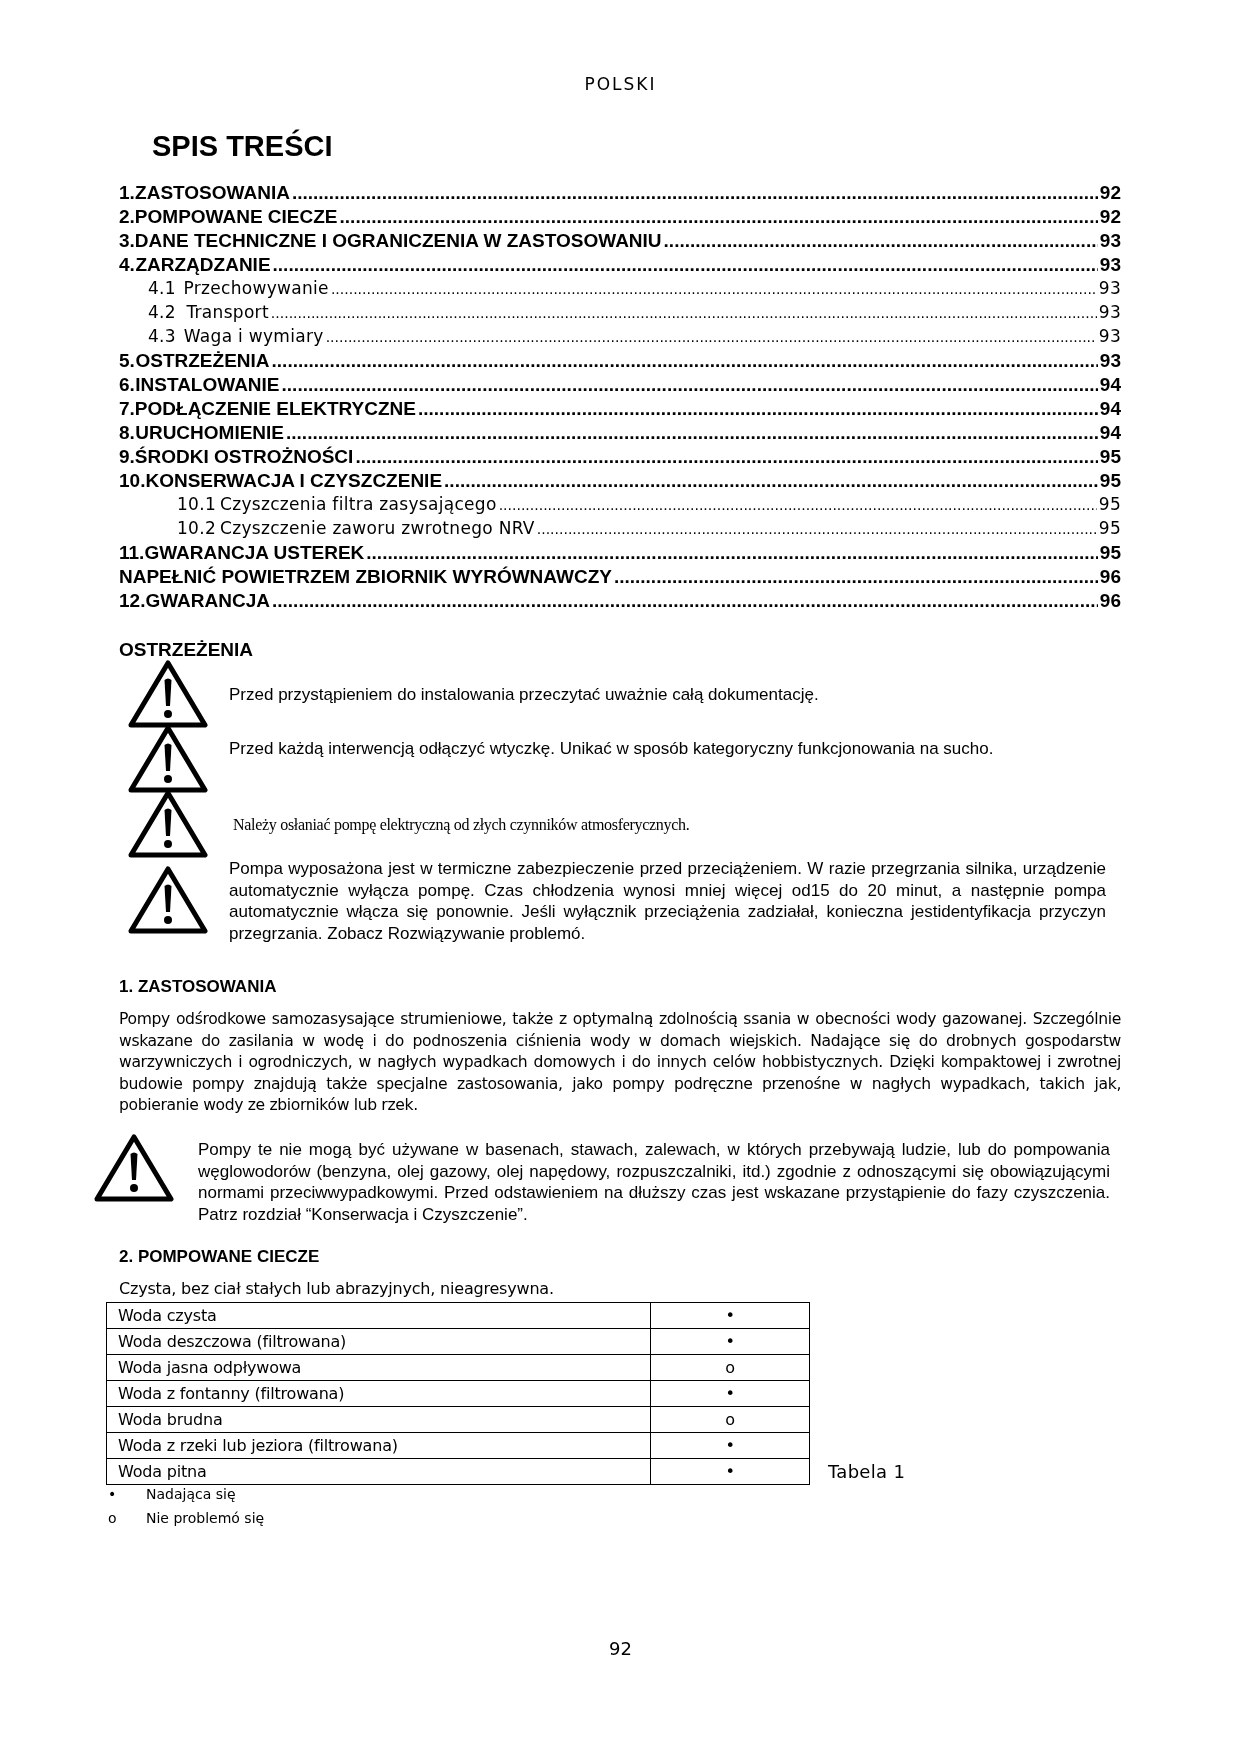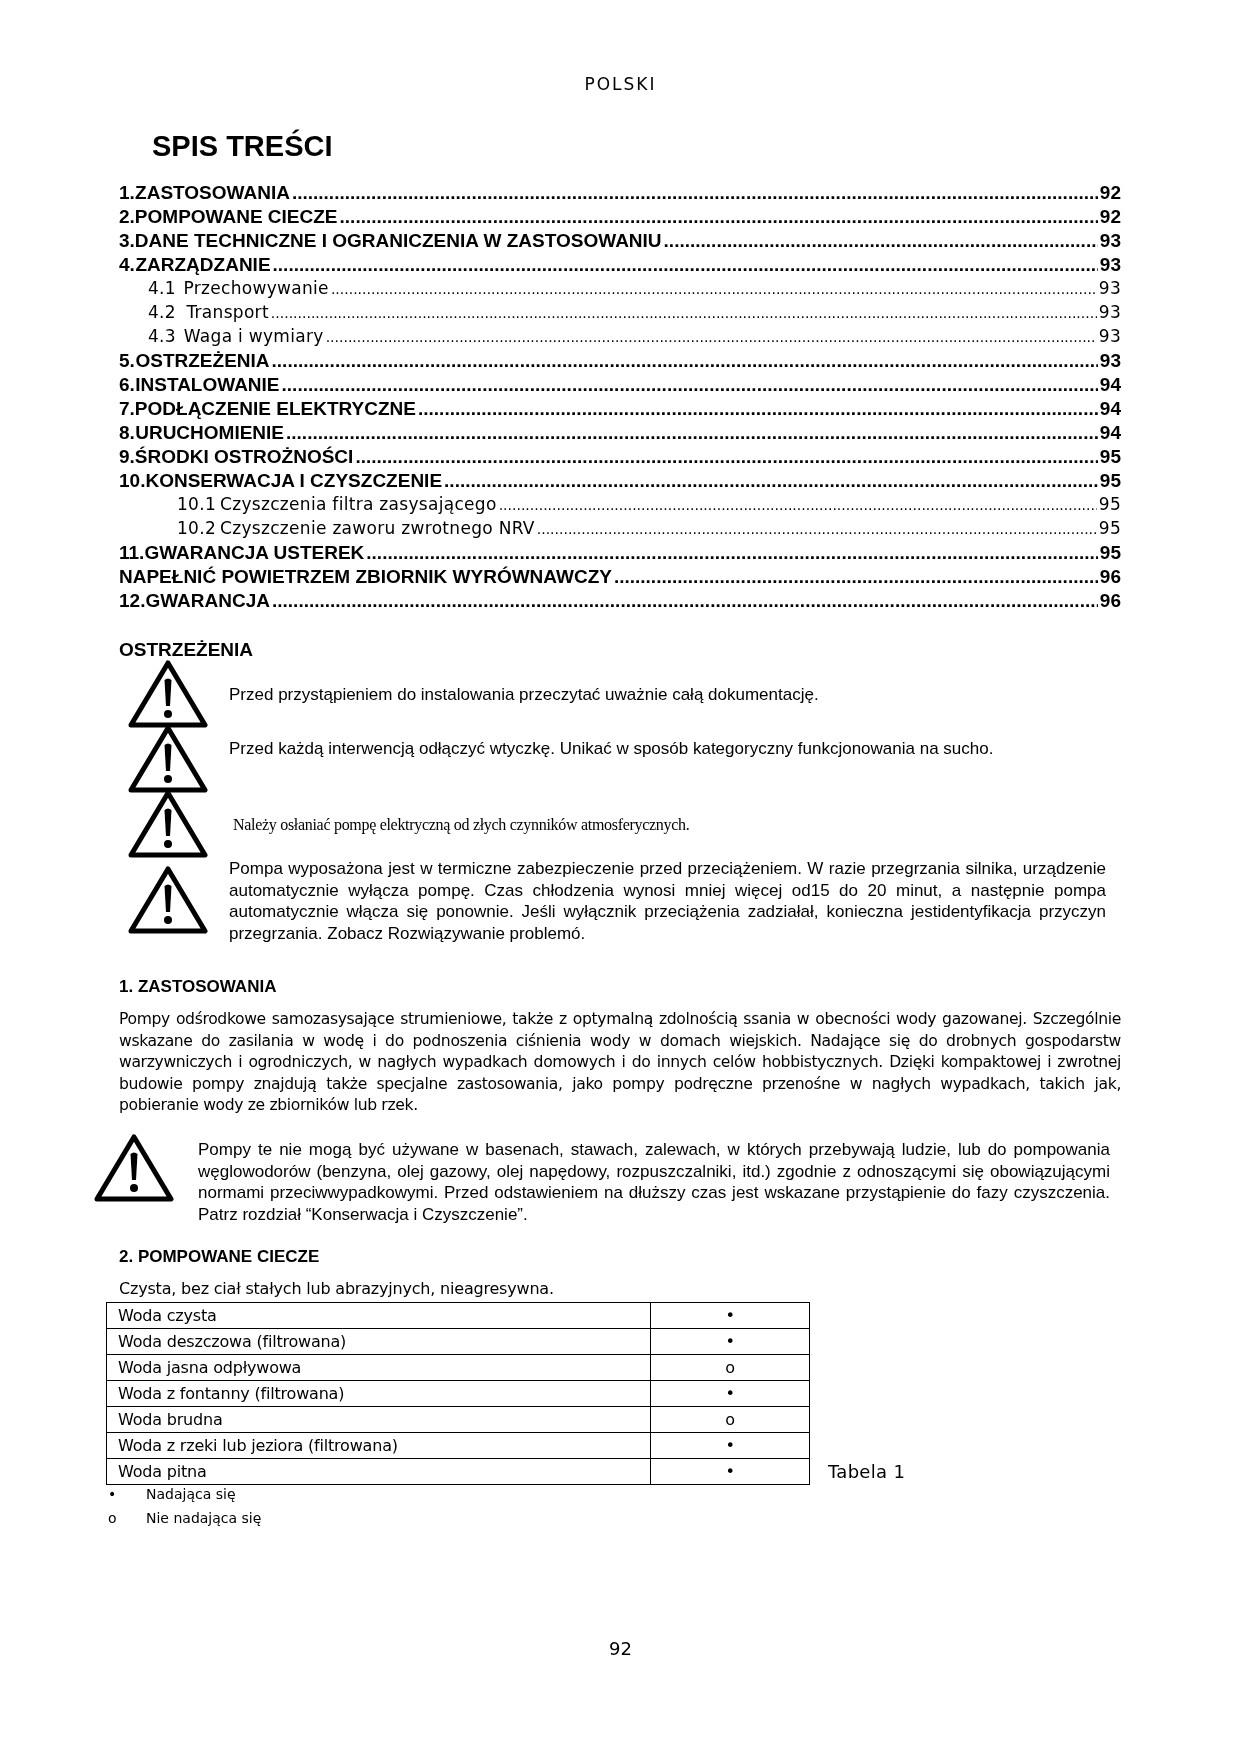--- a/index.html
+++ b/index.html
@@ -220,15 +220,15 @@
       </tr>
   <tr>
         <td>Woda pitna</td>
         <td class="mark">•</td>
       </tr>
 </tbody>
   </table>
 <div class="abs tabcap">Tabela 1</div>
 
 <div class="abs legend" style="top:1486px"><span class="sym">•</span><span>Nadająca się</span></div>
-<div class="abs legend" style="top:1510px"><span class="sym">o</span><span>Nie nadająca się</span></div>
+<div class="abs legend" style="top:1510px"><span class="sym">o</span><span>Nie problemó się</span></div>
 
 <div class="abs pageno">92</div>
 
 </body></html>

